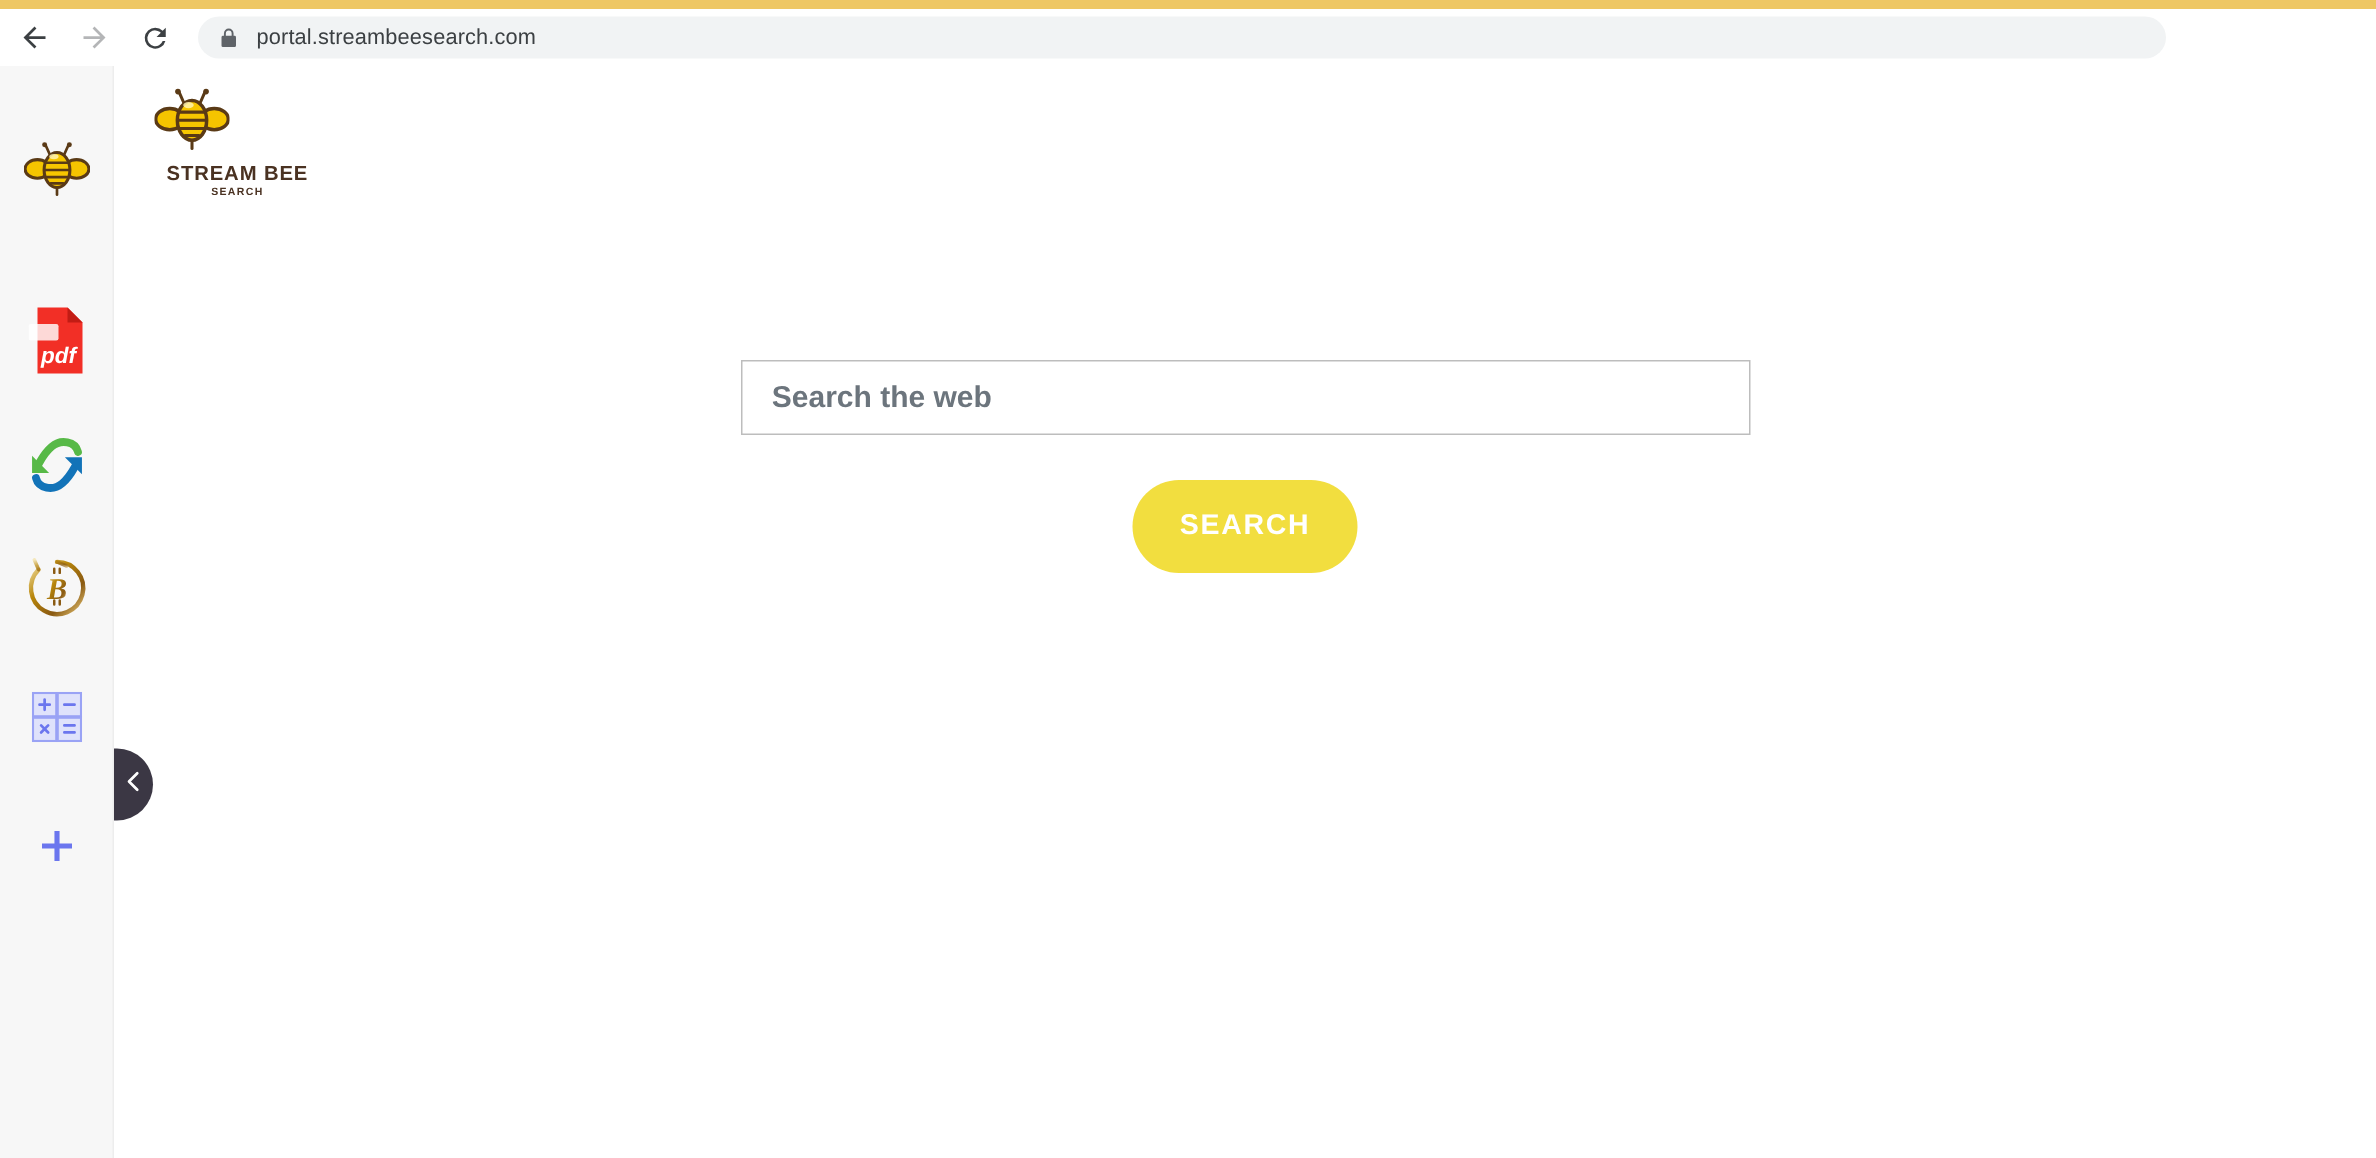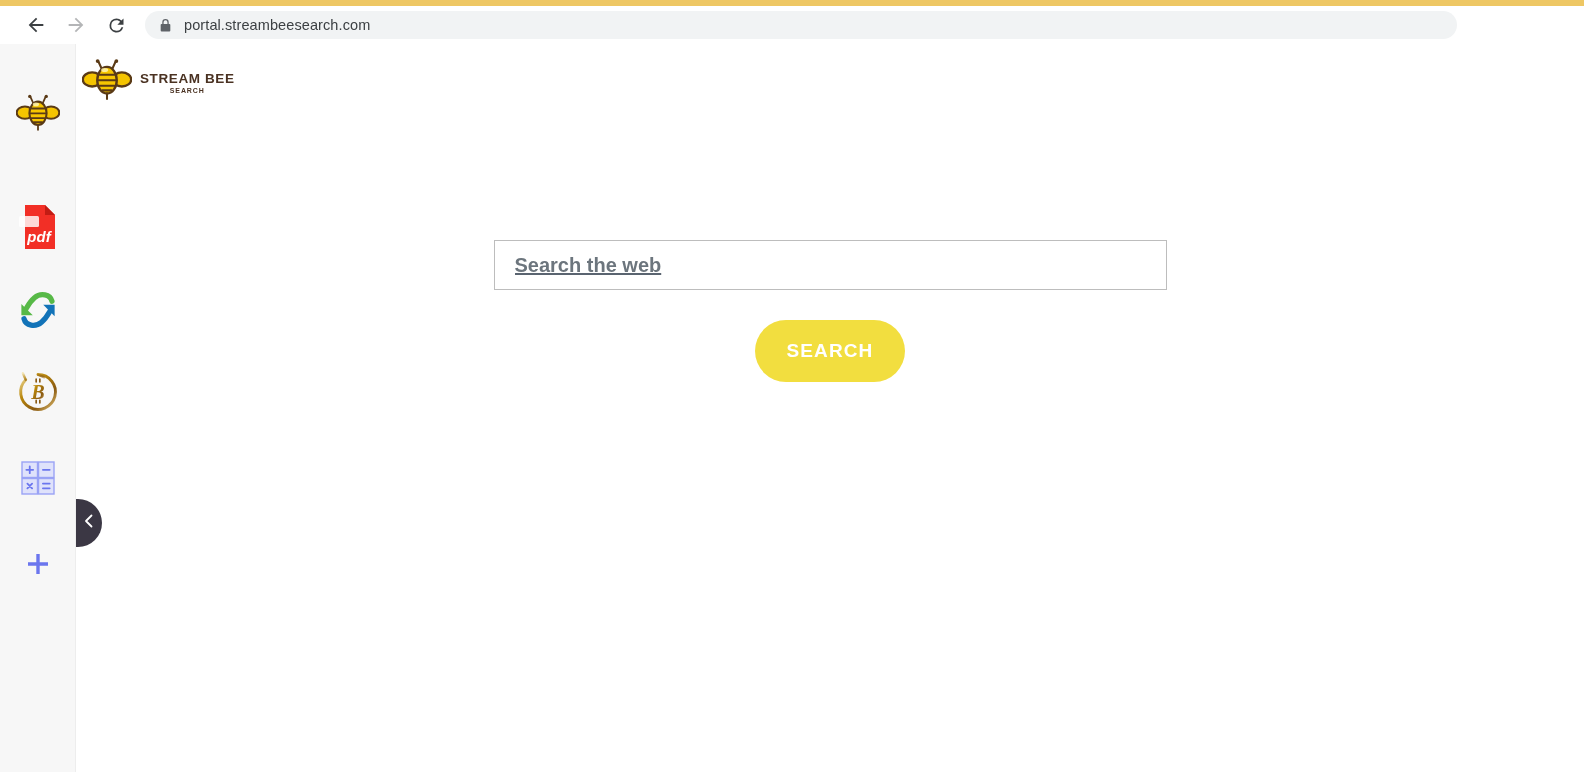--- a/index.html
+++ b/index.html
@@ -28,21 +28,20 @@
     background: #eec764;
   }
   #toolbar {
     position: absolute;
     top: 6px; left: 0;
     width: 1444px;
     height: 38px;
     background: #ffffff;
     display: flex;
     align-items: center;
-    margin-left: 13px;
   }
   .nav-btn {
     width: 34px; height: 34px;
     margin-left: 6px;
     display: flex;
     align-items: center;
     justify-content: center;
     border-radius: 50%;
     background: transparent;
     border: none;
@@ -136,24 +135,25 @@
     background: #ffffff;
   }
   #site-header {
     position: absolute;
     top: 0; left: 0;
     width: 1508px;
     height: 76px;
   }
   #brand-logo {
     position: absolute;
-    left: 6px; top: 14px;
-    display: flex;
-    align-items: center;
+    left: 27px; top: 14px;
+    display: flex;
+    align-items: flex-start;
     cursor: pointer;
+    flex-direction: column;
   }
   #brand-wordmark {
     margin-left: 8px;
     display: flex;
     flex-direction: column;
     align-items: center;
     line-height: 1;
   }
   #brand-name {
     font-size: 13.5px;
@@ -185,21 +185,20 @@
     width: 673px;
     height: 50px;
     border: 1px solid #bdbdbd;
     background: #ffffff;
     padding: 16px 20px;
     font-size: 20px;
     color: #5a6470;
     outline: none;
     border-radius: 0;
     font-family: "Liberation Sans", sans-serif;
-    text-decoration: underline;
   }
   #search-input::placeholder {
     color: #6c757d;
     opacity: 1;
     font-weight: bold;
     font-family: "Liberation Sans", sans-serif;
   }
   #search-button {
     margin-top: 30px;
     width: 150px;

